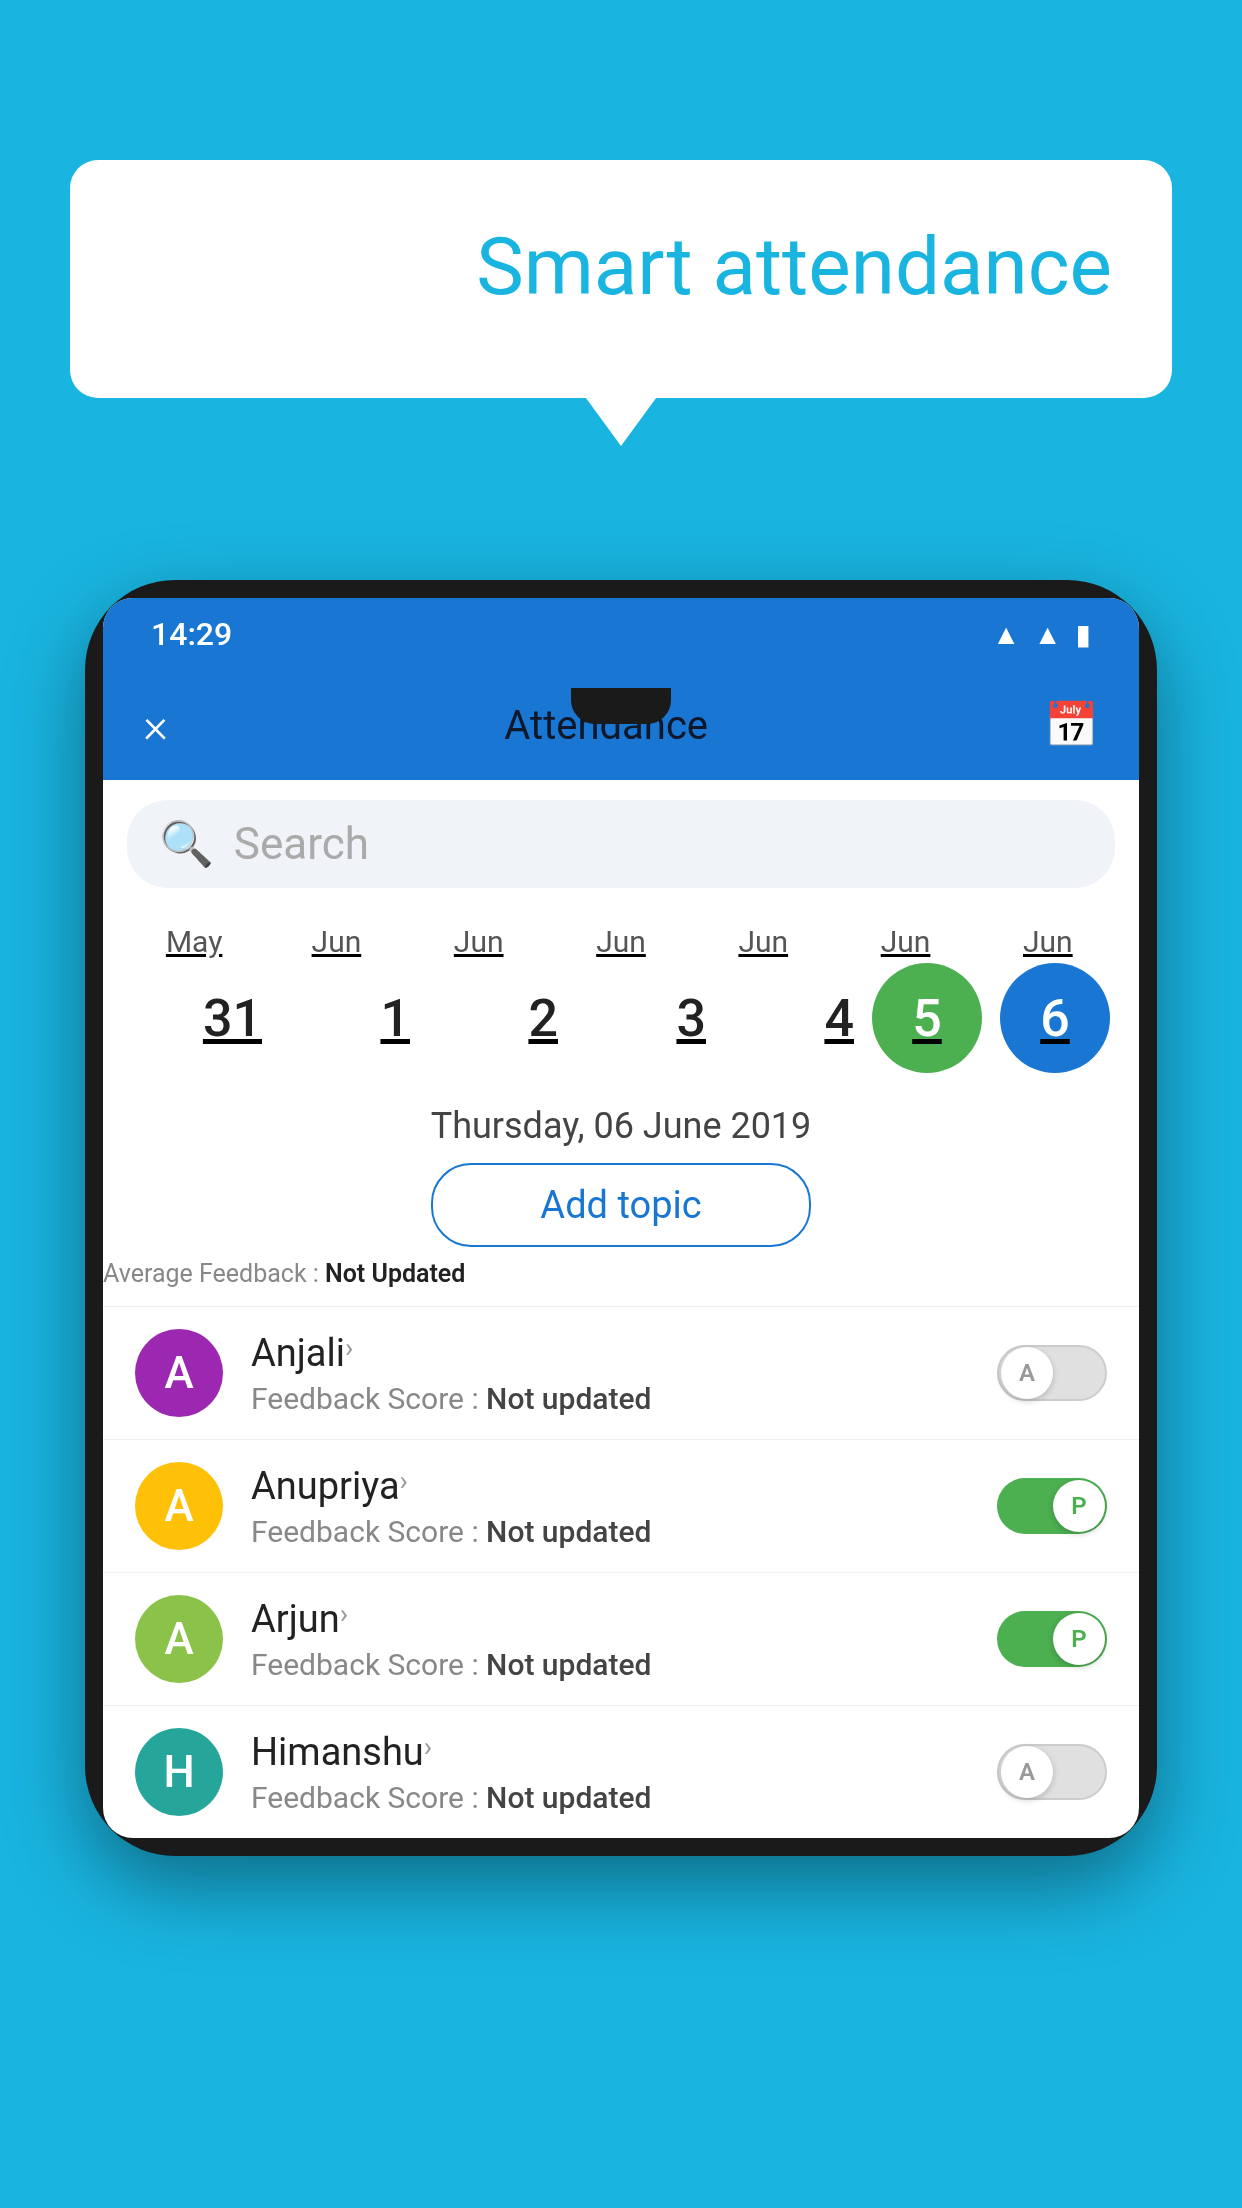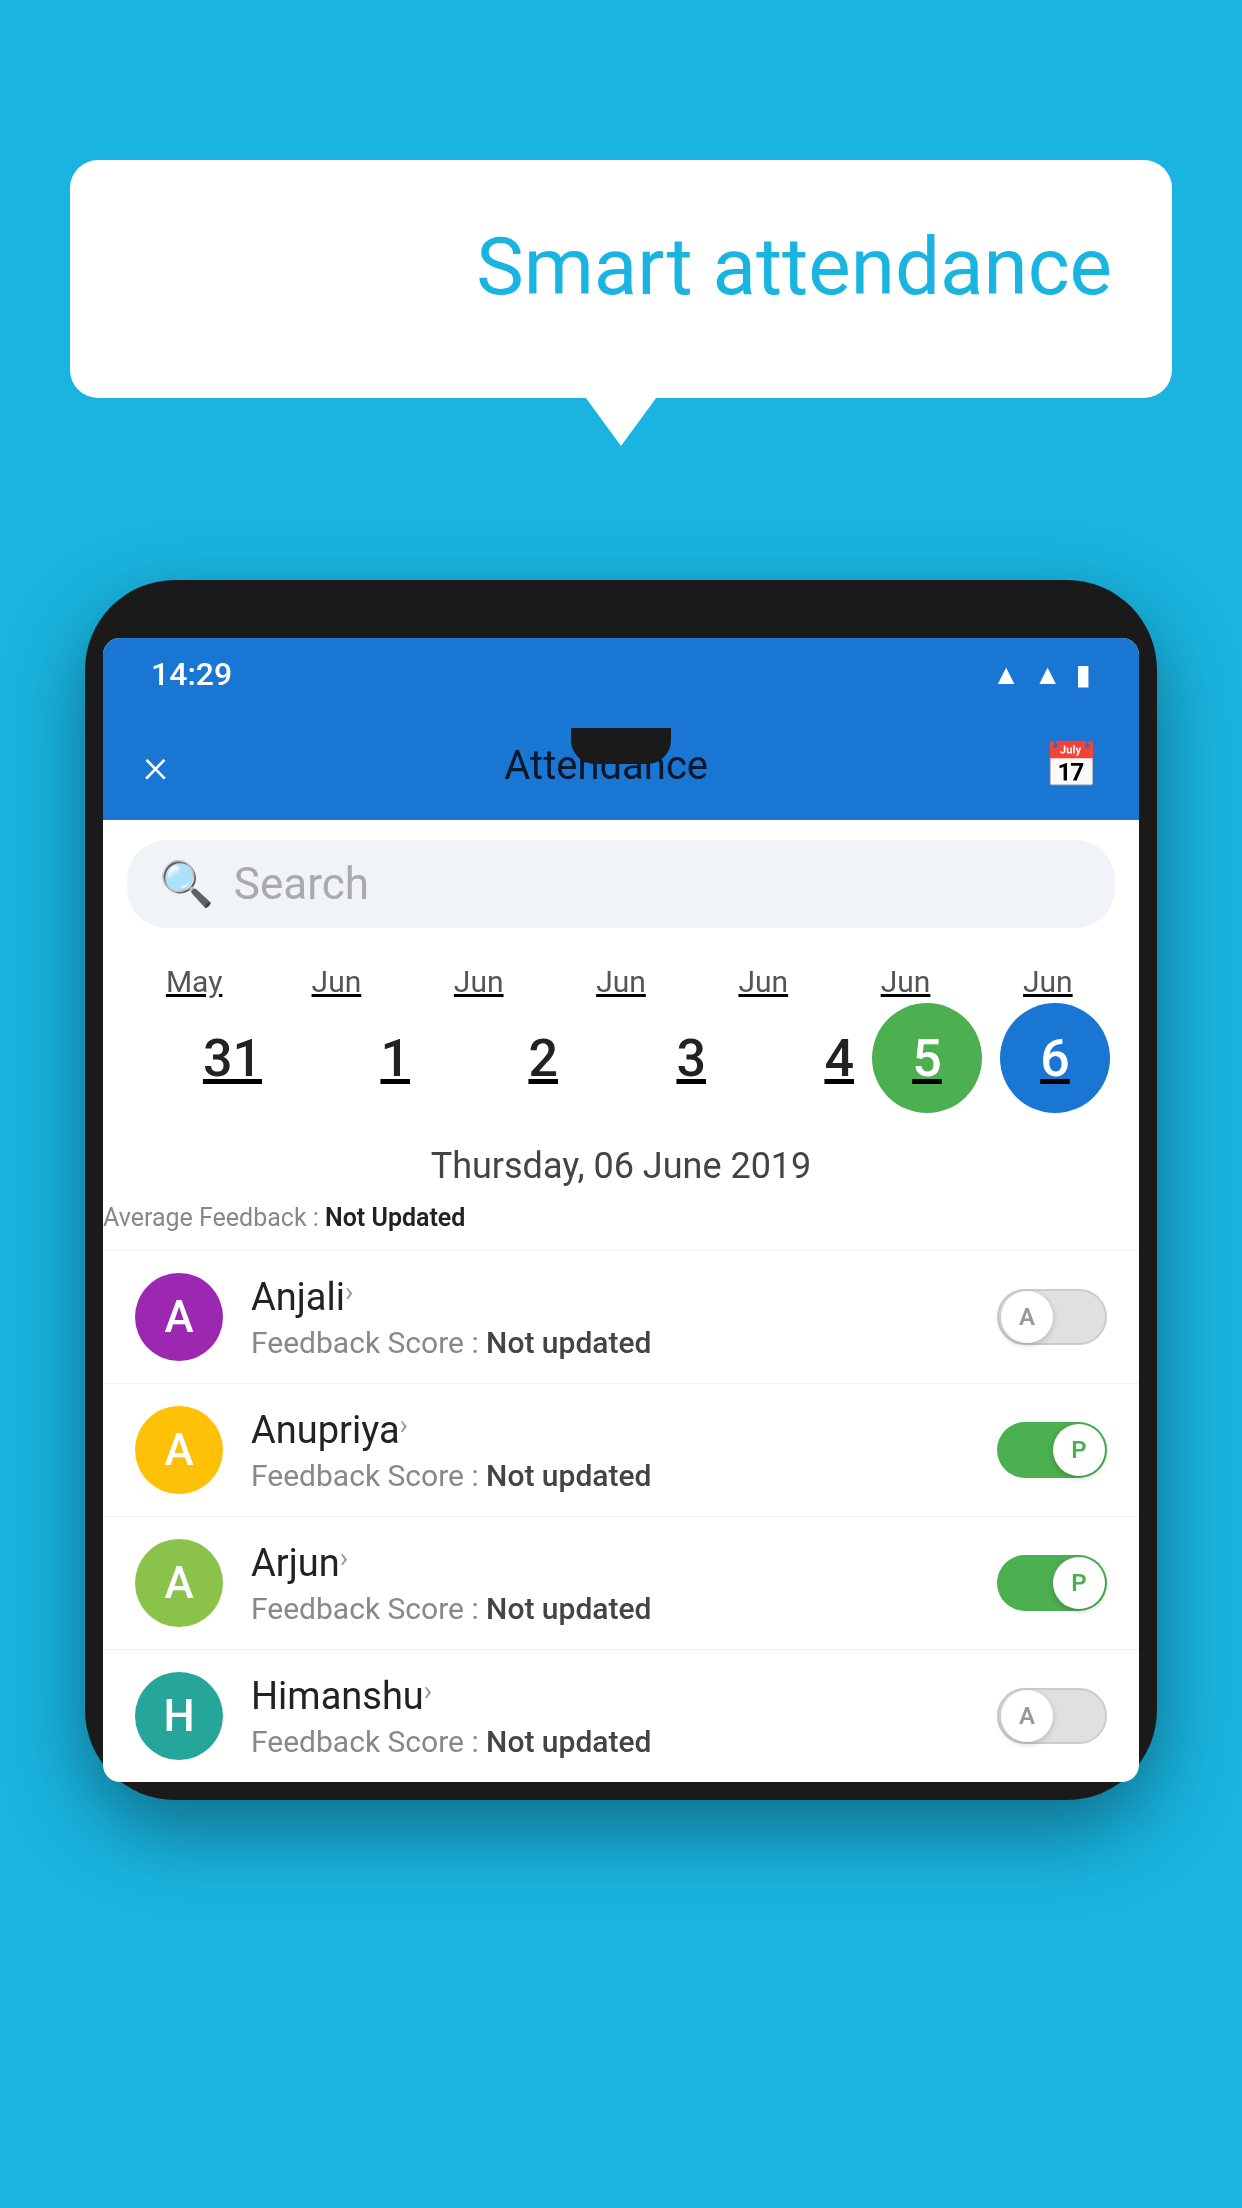--- a/index.html
+++ b/index.html
@@ -66,24 +66,23 @@
     .phone-outer {
       background: #1a1a1a;
       border-radius: 90px;
       padding: 18px;
       position: relative;
       box-shadow: 0 30px 80px rgba(0,0,0,0.4);
     }
 
     .phone-inner {
       background: white;
-      border-radius: 17px;
+      border-radius: 30px;
       overflow: hidden;
       position: relative;
-      margin-top: 40px;
     }
 
     
     .status-bar {
       background: #1976d2;
       height: 72px;
       display: flex;
       align-items: center;
       justify-content: space-between;
       padding: 0 48px;
@@ -415,20 +414,21 @@
           <span class="calendar-date">2</span>
           <span class="calendar-date">3</span>
           <span class="calendar-date">4</span>
           <div class="calendar-date-circle green-circle">5</div>
           <div class="calendar-date-circle blue-circle">6</div>
         </div>
       </div>
 
       <div class="date-label">Thursday, 06 June 2019</div>
 
+      <div class="add-topic-btn">Add topic</div>
 
       <div class="avg-feedback">
         <span>Average Feedback : </span><strong>Not Updated</strong>
       </div>
 
       <div class="student-list">
 
         <div class="student-item">
           <div class="student-avatar avatar-purple">A</div>
           <div class="student-info">

